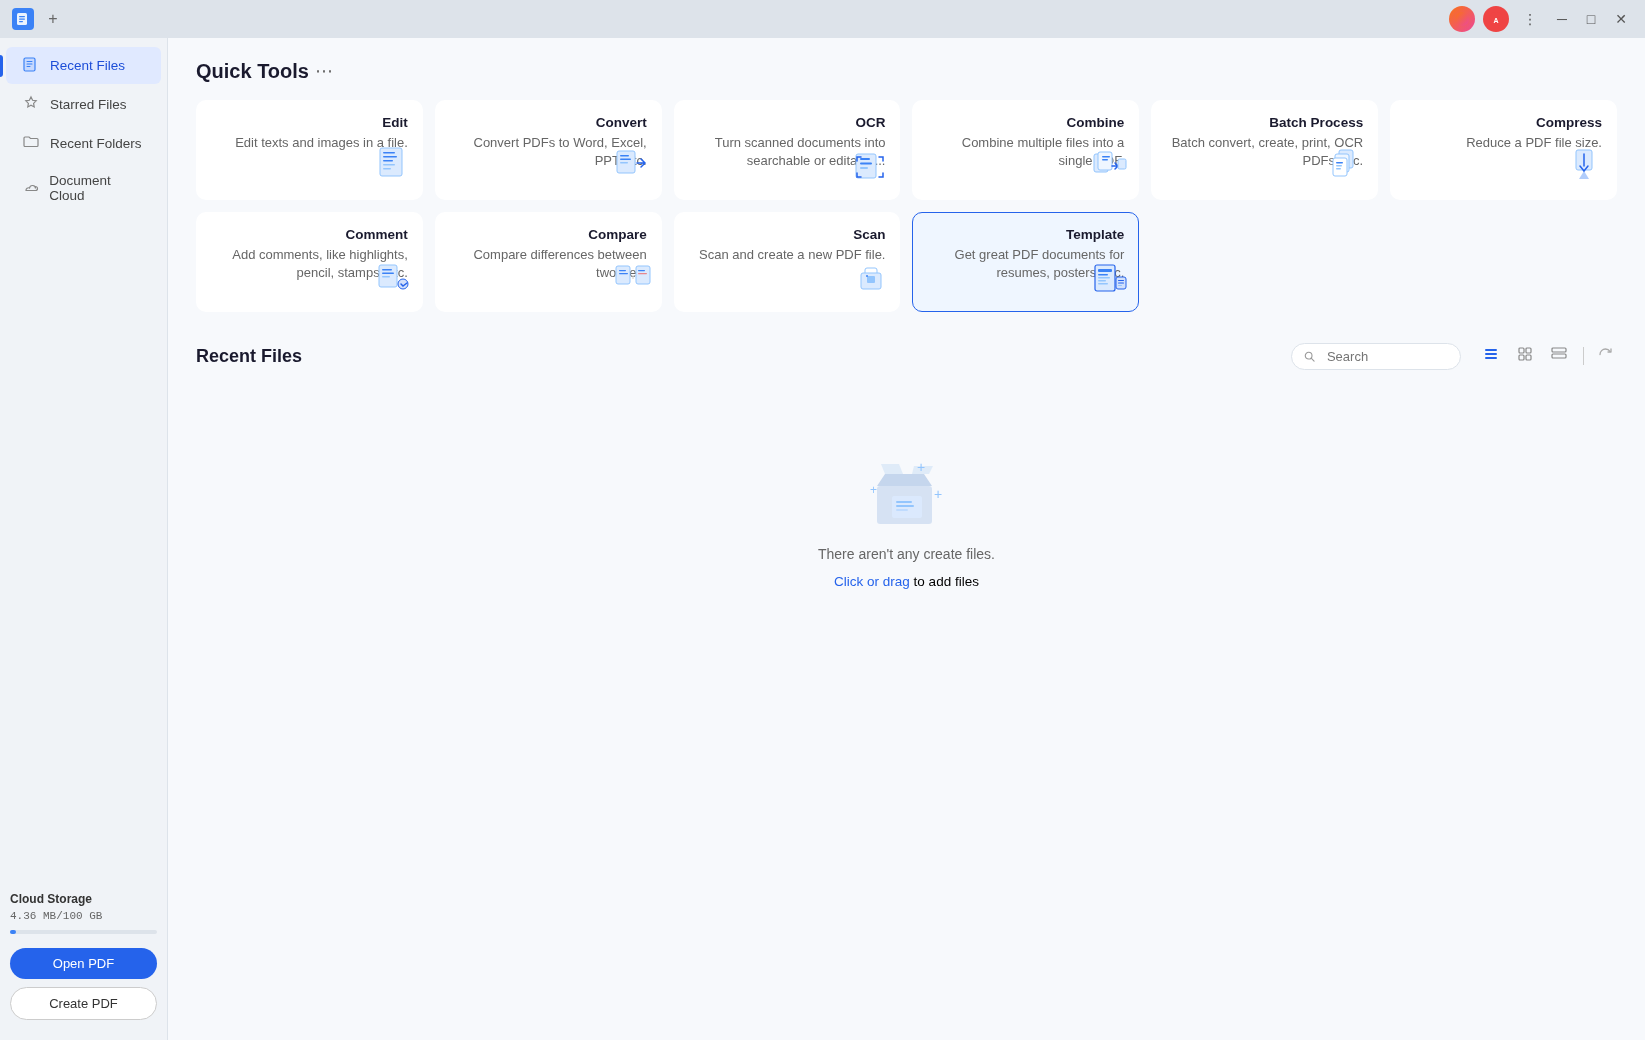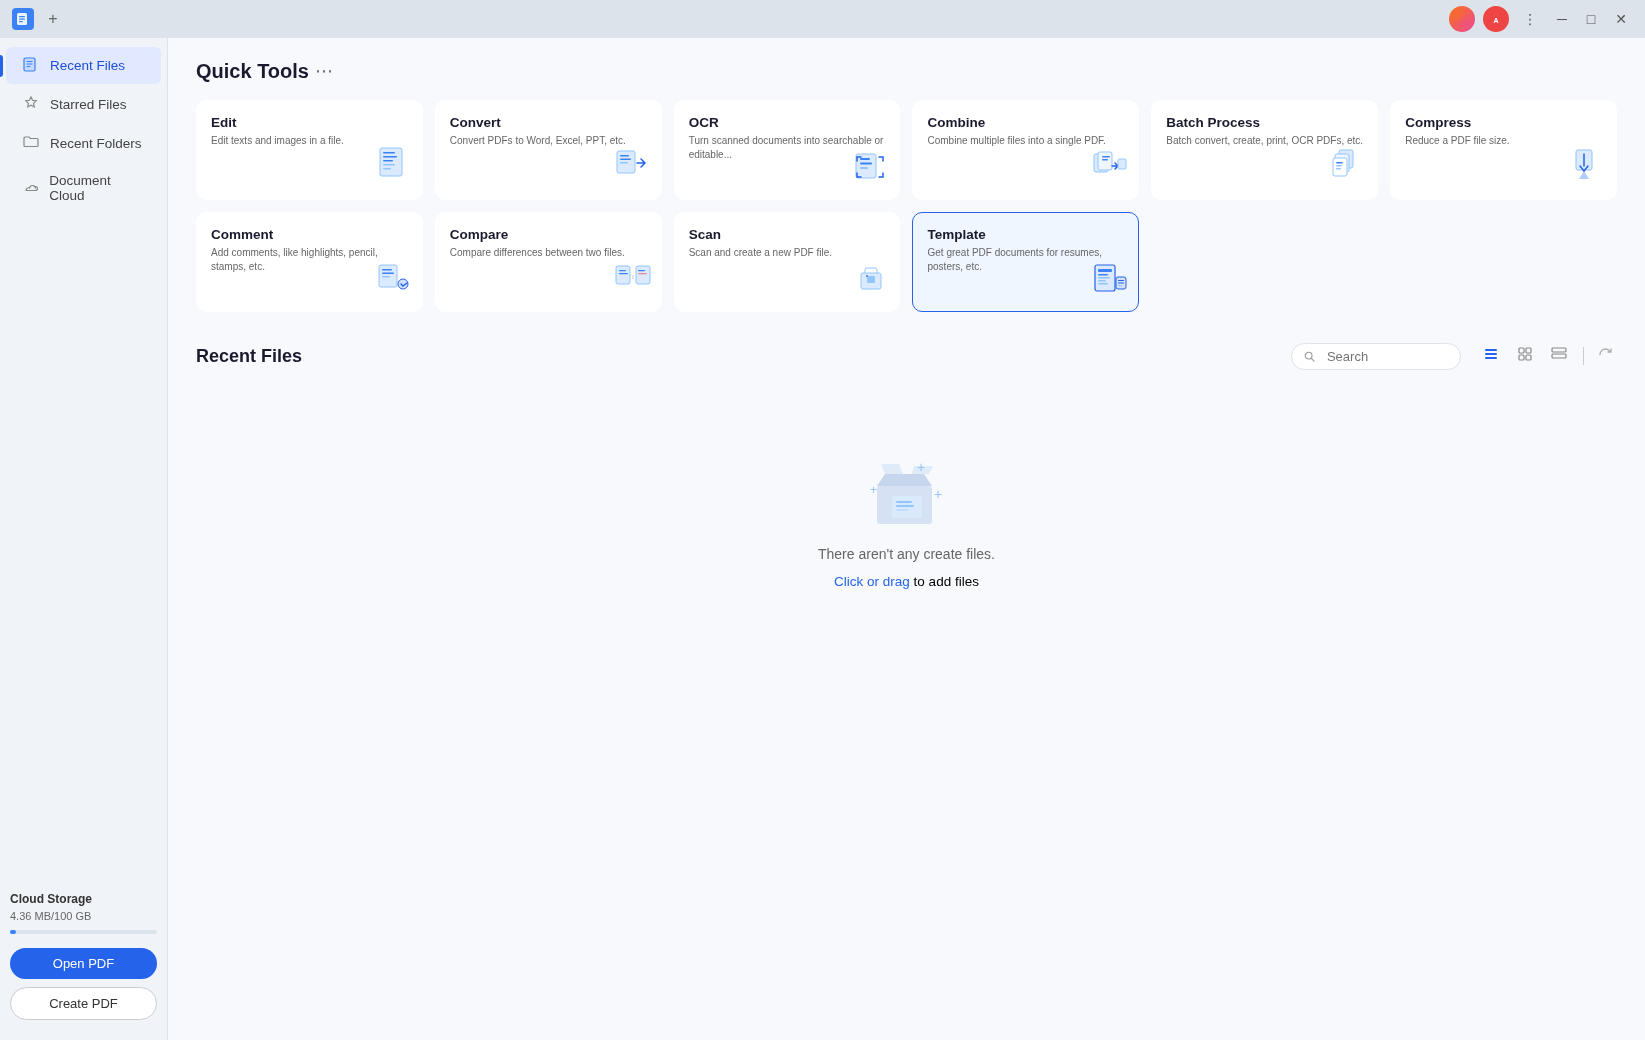--- a/index.html
+++ b/index.html
@@ -147,20 +147,21 @@
       font-size: 12px;
       font-weight: 600;
       color: #333;
       margin-bottom: 4px;
       margin-top: 18px;
     }
     .cloud-storage-value {
       font-size: 11px;
       color: #666;
       margin-bottom: 8px;
+      font-family: Liberation Mono, monospace;
     }
     .storage-bar {
       height: 4px;
       background: #dde3ea;
       border-radius: 2px;
       margin-bottom: 14px;
     }
     .storage-bar-fill {
       height: 100%;
       width: 4%;
@@ -230,33 +231,34 @@
       background: white;
       border-radius: 10px;
       padding: 14px 14px 12px;
       cursor: pointer;
       border: 1.5px solid transparent;
       transition: border-color 0.15s;
       min-height: 100px;
       position: relative;
       display: flex;
       flex-direction: column;
+      text-align: right;
     }
     .tool-card.selected {
       border-color: #2563eb;
       background: #eff6ff;
     }
     .tool-title {
       font-size: 13.5px;
       font-weight: 600;
       color: #1a1a2e;
       margin-bottom: 4px;
     }
     .tool-desc {
-      font-size: 10px;
+      font-size: 13px;
       color: #666;
       line-height: 1.4;
       flex: 1;
     }
     .tool-icon-wrap {
       position: absolute;
       bottom: 10px;
       right: 10px;
     }
 

